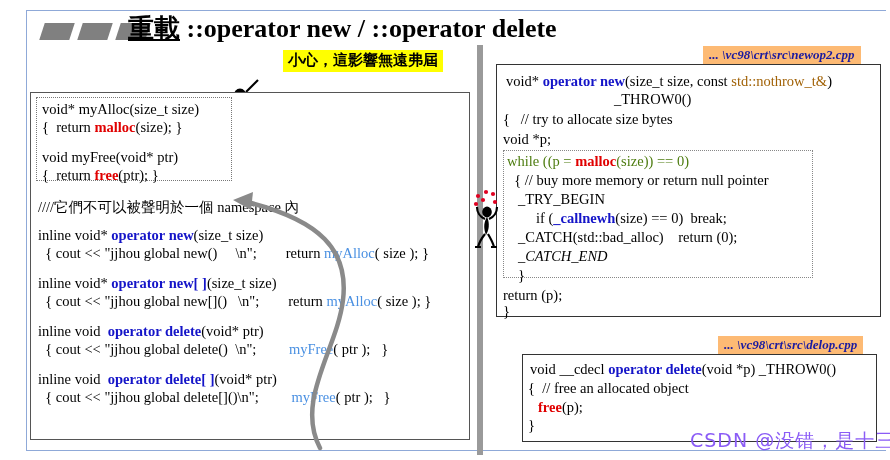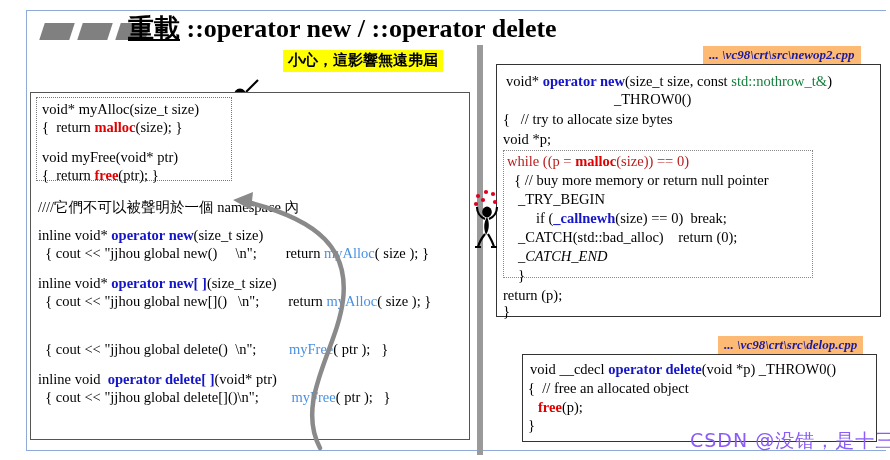--- a/index.html
+++ b/index.html
@@ -60,22 +60,22 @@
     border:1px dotted #777;background:transparent;box-sizing:border-box;
   }
   .code{
     position:absolute;
     font-family:"Liberation Serif", serif;
     font-size:14.5px;color:#000;line-height:18px;white-space:pre;
   }
   .b-blue{color:#1414c8;font-weight:bold;text-align:center;}
   .lt-blue{color:#4a90e2;}
   .red-b{color:#e00000;font-weight:bold;}
-  .red{color:#b91c1c;}
-  .purple{color:#15803d;}
+  .red{color:#4d7c0f;}
+  .purple{color:#a16207;}
 
   
   .cyan-label{
     position:absolute;background:#fdba74;color:#1a1aa0;
     font-family:"Liberation Serif", serif;
     font-style:italic;font-weight:bold;font-size:13px;
     padding:1px 6px 2px 6px;white-space:nowrap;
   }
   .right-box{
     position:absolute;border:1px solid #333;background:#fff;box-sizing:border-box;
@@ -137,20 +137,21 @@
   <div class="code" style="left:42px;top:166px;">{  return <span class="red-b">free</span>(ptr); }</div>
 
   <div class="code" style="left:38px;top:198px;">////它們不可以被聲明於一個 namespace 內</div>
 
   <div class="code" style="left:38px;top:226px;"><span>inline void* </span><span class="b-blue">operator new</span><span>(size_t size)</span></div>
   <div class="code" style="left:38px;top:244px;"><span>  { cout &lt;&lt; "jjhou global new()     \n";        return </span><span class="lt-blue">myAlloc</span><span>( size ); }</span></div>
 
   <div class="code" style="left:38px;top:274px;"><span>inline void* </span><span class="b-blue">operator new[ ]</span><span>(size_t size)</span></div>
   <div class="code" style="left:38px;top:292px;"><span>  { cout &lt;&lt; "jjhou global new[]()   \n";        return </span><span class="lt-blue">myAlloc</span><span>( size ); }</span></div>
 
+  <div class="code" style="left:38px;top:322px;"><span>inline void  </span><span class="b-blue">operator delete</span><span>(void* ptr)</span></div>
   <div class="code" style="left:38px;top:340px;"><span>  { cout &lt;&lt; "jjhou global delete()  \n";         </span><span class="lt-blue">myFree</span><span>( ptr );   }</span></div>
 
   <div class="code" style="left:38px;top:370px;"><span>inline void  </span><span class="b-blue">operator delete[ ]</span><span>(void* ptr)</span></div>
   <div class="code" style="left:38px;top:388px;"><span>  { cout &lt;&lt; "jjhou global delete[]()\n";         </span><span class="lt-blue">myFree</span><span>( ptr );   }</span></div>
 
   <svg class="figure" style="left:225px;top:150px;" width="135" height="300" viewBox="0 0 135 300">
     <path d="M 95 298 C 70 250, 112 200, 118 150 C 124 100, 95 70, 22 52" stroke="#8a8a8a" stroke-width="4.5" fill="none" stroke-linecap="round"></path>
     <polygon points="8,50 28,42 26,60" fill="#8a8a8a"></polygon>
   </svg>
 

